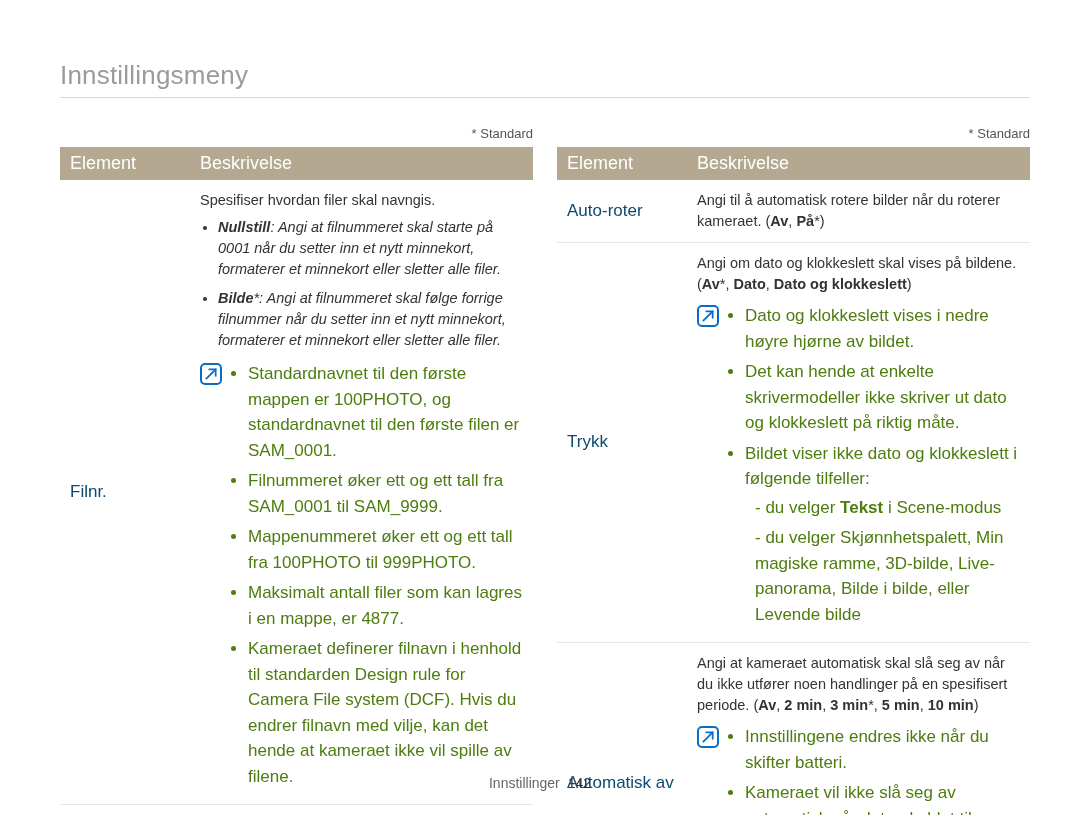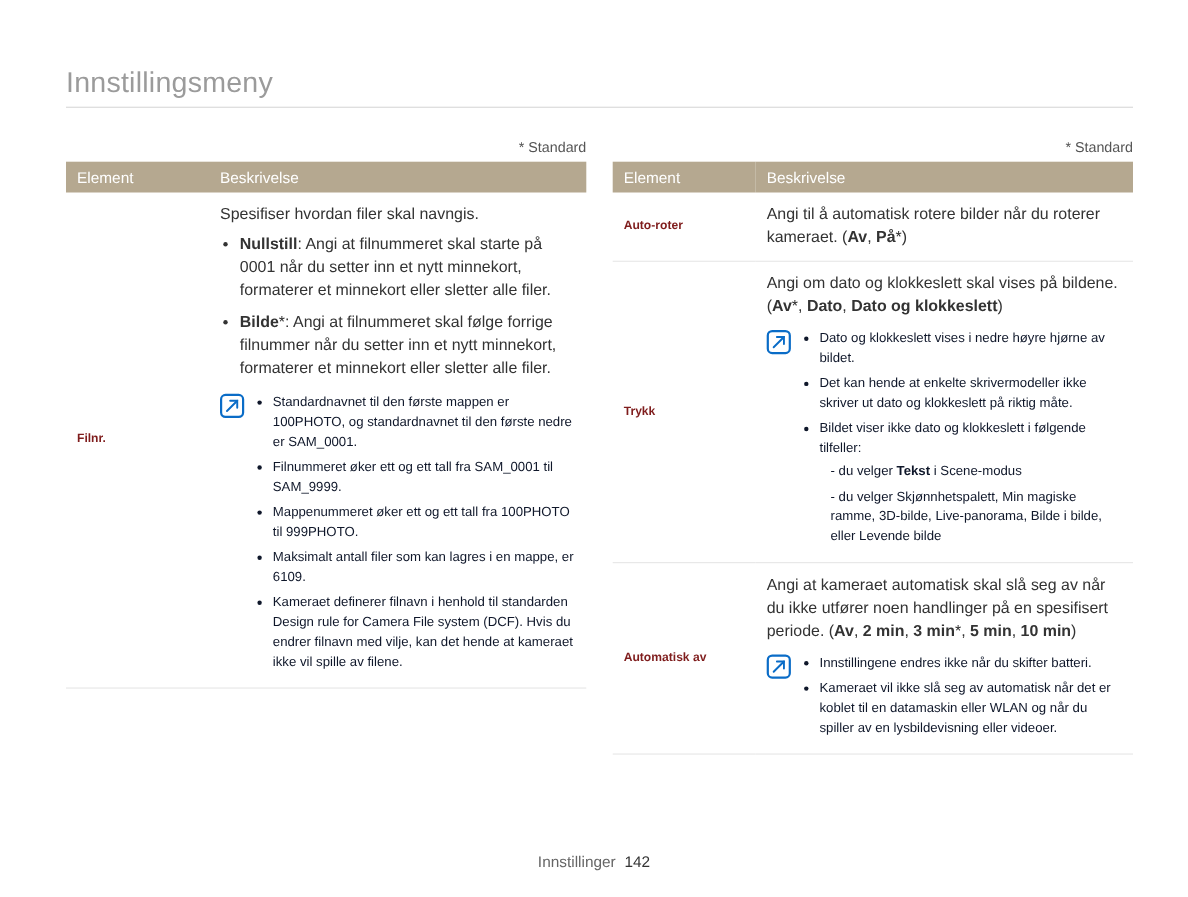--- a/index.html
+++ b/index.html
@@ -39,46 +39,45 @@
   table.settings {
     width: 100%;
     border-collapse: collapse;
     table-layout: fixed;
   }
   table.settings thead th {
     background: #b5a890;
     color: #fff;
     font-weight: 400;
     text-align: left;
-    font-size: 14px;
+    font-size: 18px;
     padding: 6px 10px;
     margin-left: 32px;
   }
   table.settings thead th:first-child { width: 130px; }
   table.settings tbody td {
     border-bottom: 1px solid #e6e6e6;
     vertical-align: middle;
     padding: 10px 10px;
     font-size: 14.5px;
     line-height: 1.45;
     color: #333;
   }
   table.settings tbody td.element {
-    font-size: 11px;
-    color: #7f1d1d;
+    font-size: 17px;
+    color: #0c4a6e;
     vertical-align: middle;
-    font-weight: bold;
   }
   .desc-main { margin-bottom: 6px; }
   .desc ul.main-list {
     list-style: disc;
     padding-left: 18px;
     margin: 4px 0 10px 0;
   }
-  .desc ul.main-list li { margin-bottom: 8px; }
+  .desc ul.main-list li { margin-bottom: 8px; font-style: italic; }
   .note-box {
     display: flex;
     gap: 10px;
     align-items: flex-start;
     margin-top: 8px;
   }
   .note-icon {
     width: 22px;
     height: 22px;
     min-width: 22px;
@@ -87,22 +86,22 @@
     display: flex;
     align-items: center;
     justify-content: center;
     color: #0a6cc7;
     margin-top: 2px;
   }
   .note-icon svg { width: 14px; height: 14px; }
   .note-box ul {
     list-style: disc;
     padding-left: 16px;
-    font-size: 12px;
-    color: #0f172a;
+    font-size: 17px;
+    color: #4d7c0f;
     line-height: 1.5;
   }
   .note-box ul li { margin-bottom: 5px; }
   .note-box ul li ul {
     list-style: none;
     padding-left: 10px;
     margin-top: 3px;
   }
   .note-box ul li ul li::before {
     content: "- ";
@@ -151,24 +150,24 @@
                 </li>
               </ul>
               <div class="note-box">
                 <div class="note-icon">
                   <svg viewBox="0 0 24 24" fill="none" stroke="currentColor" stroke-width="3" stroke-linecap="round">
                       <path d="M4 20 L20 4"></path>
                       <path d="M9 4 h11 v11"></path>
                     </svg>
                 </div>
                 <ul>
-                  <li>Standardnavnet til den første mappen er 100PHOTO, og standardnavnet til den første nedre er SAM_0001.</li>
+                  <li>Standardnavnet til den første mappen er 100PHOTO, og standardnavnet til den første filen er SAM_0001.</li>
                   <li>Filnummeret øker ett og ett tall fra SAM_0001 til SAM_9999.</li>
                   <li>Mappenummeret øker ett og ett tall fra 100PHOTO til 999PHOTO.</li>
-                  <li>Maksimalt antall filer som kan lagres i en mappe, er 6109.</li>
+                  <li>Maksimalt antall filer som kan lagres i en mappe, er 4877.</li>
                   <li>Kameraet definerer filnavn i henhold til standarden Design rule for Camera File system (DCF). Hvis du endrer filnavn med vilje, kan det hende at kameraet ikke vil spille av filene.</li>
                 </ul>
               </div>
             </td>
           </tr>
         </tbody>
       </table>
     </div>
 
     <div class="col">

